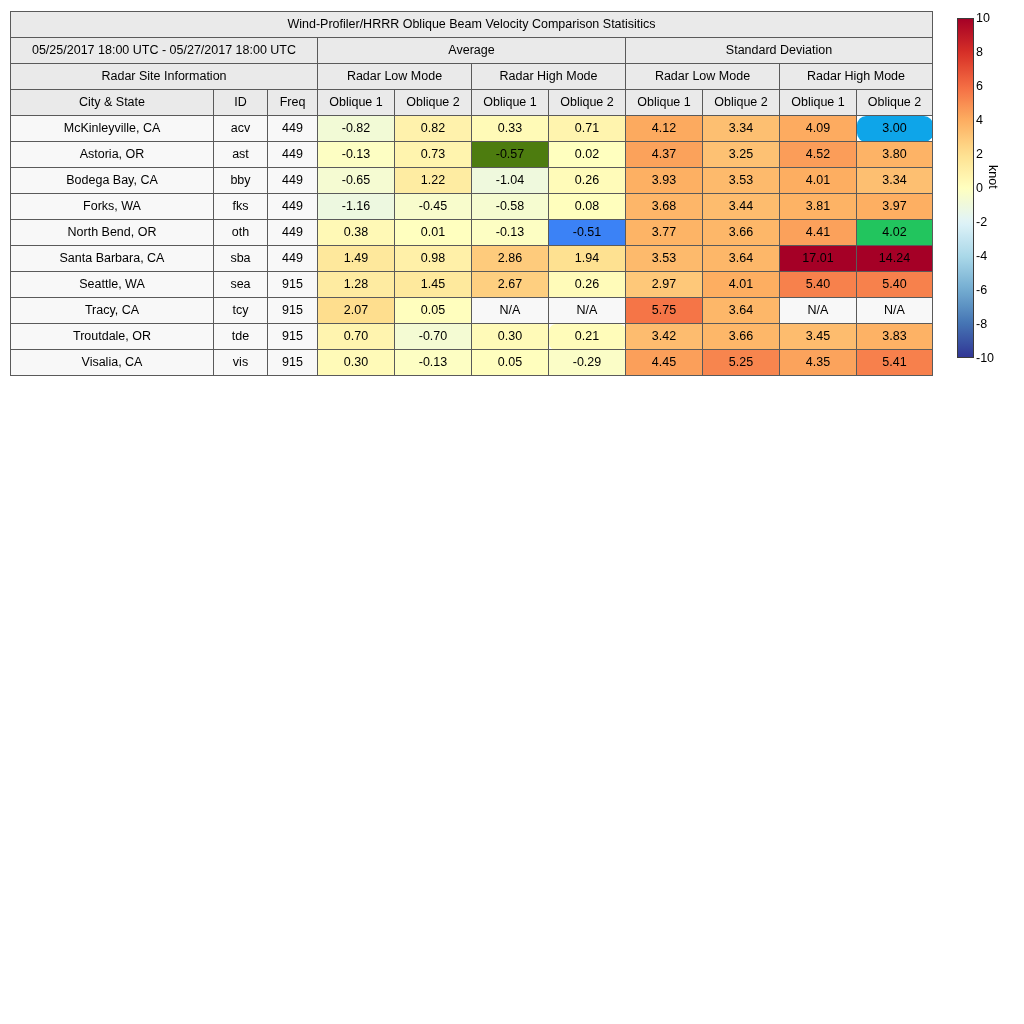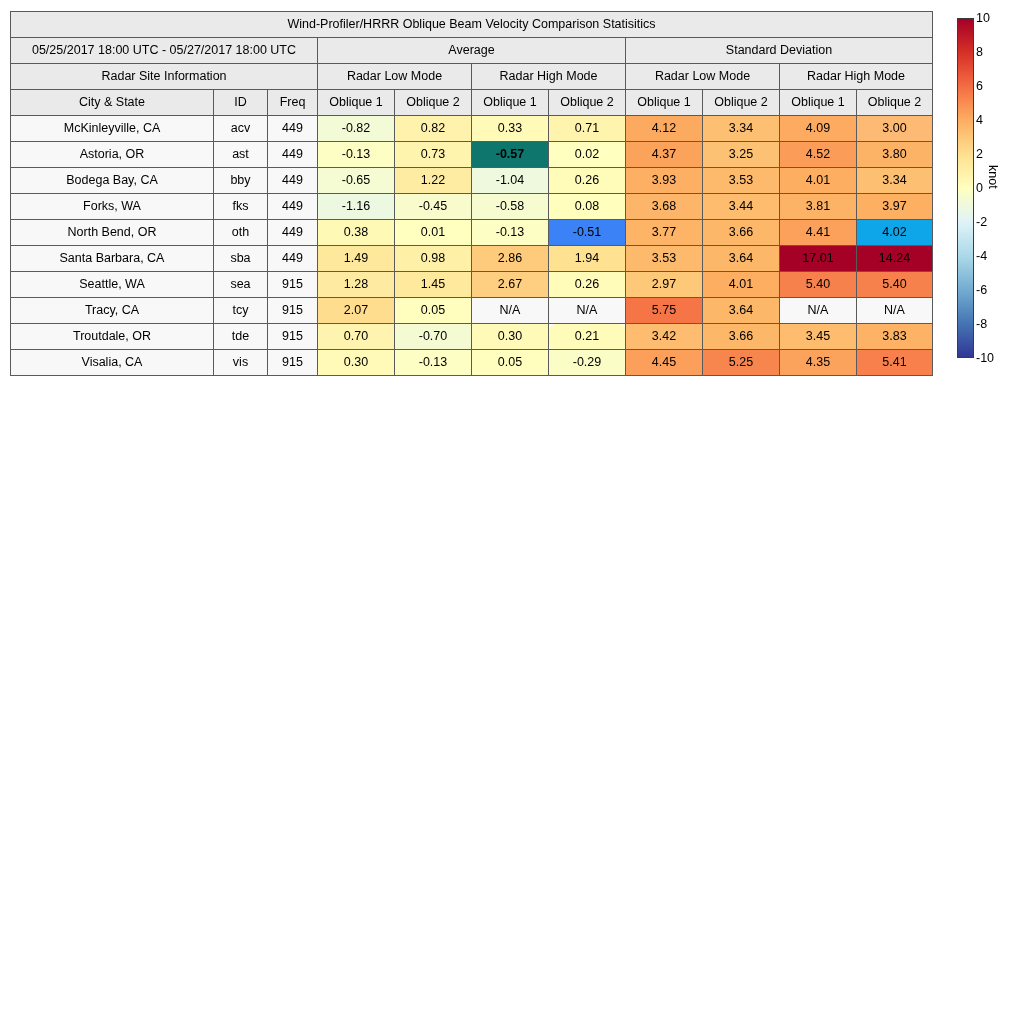--- a/index.html
+++ b/index.html
@@ -146,29 +146,29 @@
           <td class="cityname">McKinleyville, CA</td>
           <td>acv</td>
           <td>449</td>
           <td class="datacell" style="background: rgb(242, 250, 214);">-0.82</td>
           <td class="datacell" style="background: rgb(255, 242, 172);">0.82</td>
           <td class="datacell" style="background: rgb(255, 250, 183);">0.33</td>
           <td class="datacell" style="background: rgb(255, 244, 174);">0.71</td>
           <td class="datacell" style="background: rgb(252, 170, 95);">4.12</td>
           <td class="datacell" style="background: rgb(253, 191, 113);">3.34</td>
           <td class="datacell" style="background: rgb(253, 171, 96);">4.09</td>
-          <td class="datacell" style="background: #fdba74;">3.00</td>
+          <td class="datacell" style="background: #0ea5e9; border-radius: 9px;">3.00</td>
         </tr>
         <tr>
           <td class="cityname">Astoria, OR</td>
           <td>ast</td>
           <td>449</td>
           <td class="datacell" style="background: rgb(253, 254, 195);">-0.13</td>
           <td class="datacell" style="background: rgb(255, 244, 174);">0.73</td>
-          <td class="datacell" style="background: #0f766e; font-weight: bold;">-0.57</td>
+          <td class="datacell" style="background: #4d7c0f;">-0.57</td>
           <td class="datacell" style="background: rgb(255, 255, 191);">0.02</td>
           <td class="datacell" style="background: rgb(251, 162, 91); margin-top: 12px;">4.37</td>
           <td class="datacell" style="background: rgb(253, 193, 115);">3.25</td>
           <td class="datacell" style="background: rgb(251, 157, 89);">4.52</td>
           <td class="datacell" style="background: rgb(253, 179, 102);">3.80</td>
         </tr>
         <tr>
           <td class="cityname">Bodega Bay, CA</td>
           <td>bby</td>
           <td>449</td>
@@ -198,21 +198,21 @@
           <td class="cityname">North Bend, OR</td>
           <td>oth</td>
           <td>449</td>
           <td class="datacell" style="background: rgb(255, 249, 182);">0.38</td>
           <td class="datacell" style="background: rgb(255, 255, 191);">0.01</td>
           <td class="datacell" style="background: rgb(253, 254, 195);">-0.13</td>
           <td class="datacell" style="background: #3b82f6;">-0.51</td>
           <td class="datacell" style="background: rgb(253, 180, 102);">3.77</td>
           <td class="datacell" style="background: rgb(253, 183, 105);">3.66</td>
           <td class="datacell" style="background: rgb(251, 161, 91);">4.41</td>
-          <td class="datacell" style="background: #0ea5e9;">4.02</td>
+          <td class="datacell" style="background: #22c55e;">4.02</td>
         </tr>
         <tr>
           <td class="cityname">Santa Barbara, CA</td>
           <td>sba</td>
           <td>449</td>
           <td class="datacell" style="background: rgb(254, 232, 156);">1.49</td>
           <td class="datacell" style="background: rgb(255, 240, 168);">0.98</td>
           <td class="datacell" style="background: rgb(254, 203, 124);">2.86</td>
           <td class="datacell" style="background: rgb(254, 225, 145);">1.94</td>
           <td class="datacell" style="background: rgb(253, 186, 108);">3.53</td>

